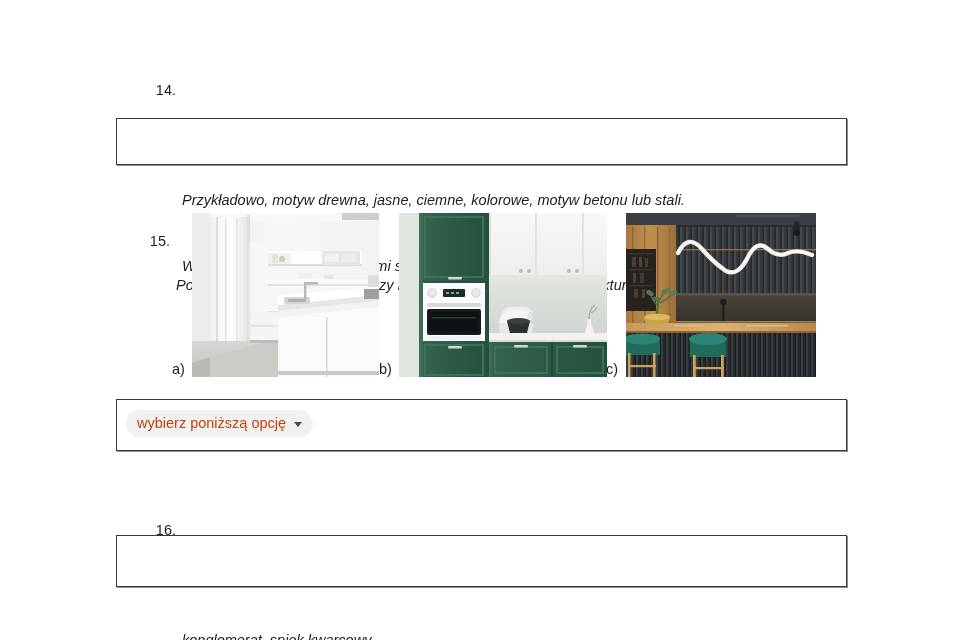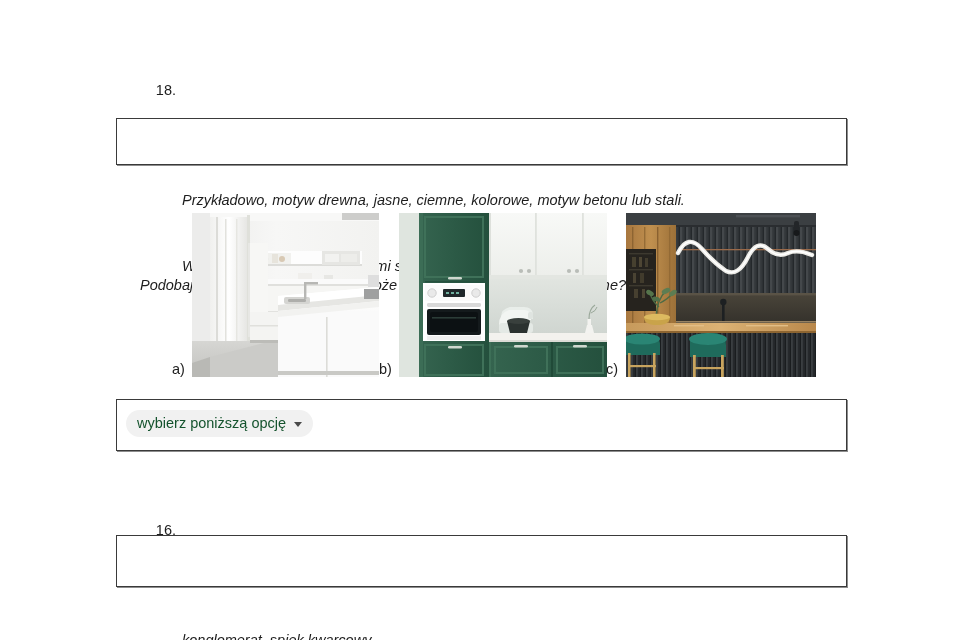--- a/index.html
+++ b/index.html
@@ -54,21 +54,21 @@
   .dropdown-chip {
     position: absolute;
     display: inline-flex;
     align-items: center;
     gap: 8px;
     background: #f1f1f1;
     border-radius: 14px;
     padding: 3px 11px 4px 11px;
     font-size: 14.5px;
     line-height: 20px;
-    color: #14532d;
+    color: #c2410c;
     cursor: pointer;
     white-space: nowrap;
   }
   .chevron {
     display: inline-block;
     width: 0; height: 0;
     border-left: 4.5px solid transparent;
     border-right: 4.5px solid transparent;
     border-top: 5px solid #4a4a4a;
     margin-top: 2px;
@@ -92,33 +92,34 @@
   }
   .photo > svg { display: block; }
 </style>
 </head>
 <body>
 
 <div class="page">
 
   <div class="question" style="left:146px; top:35px; width:700px;">
     <div class="q-row">
-      <span class="q-num">18.</span>
+      <span class="q-num">14.</span>
       <span class="q-body">
         <span class="q-line">Jaka kolorystyka i kompozycja szafek kuchennych Ci się podoba?</span>
         <span class="q-line">Przykładowo, motyw drewna, jasne, ciemne, kolorowe, motyw betonu lub stali.</span>
         <span class="q-line">Wystarczy tylko, że prześlesz mi swoją inspirację.</span>
       </span>
     </div>
   </div>
 
   <div class="answer-box" style="left:116px; top:118px; width:731px; height:47px;"></div>
 
   <div class="question" style="left:140px; top:186px; width:720px;">
     <div class="q-row">
+      <span class="q-num">15.</span>
       <span class="q-body">
         <span class="q-line">Podobają Ci się fronty gładkie czy może bardziej zdobione lub strukturalne?</span>
       </span>
     </div>
   </div>
 
   <div class="option" style="left:172px; top:213px; width:207px; height:165px;">
     <span class="option-label" style="left:0px;">a)</span>
     <div class="photo" style="left:20px; top:0px; width:187px; height:164px;">
       <svg width="187" height="164" viewBox="0 0 187 164" xmlns="http://www.w3.org/2000/svg">

